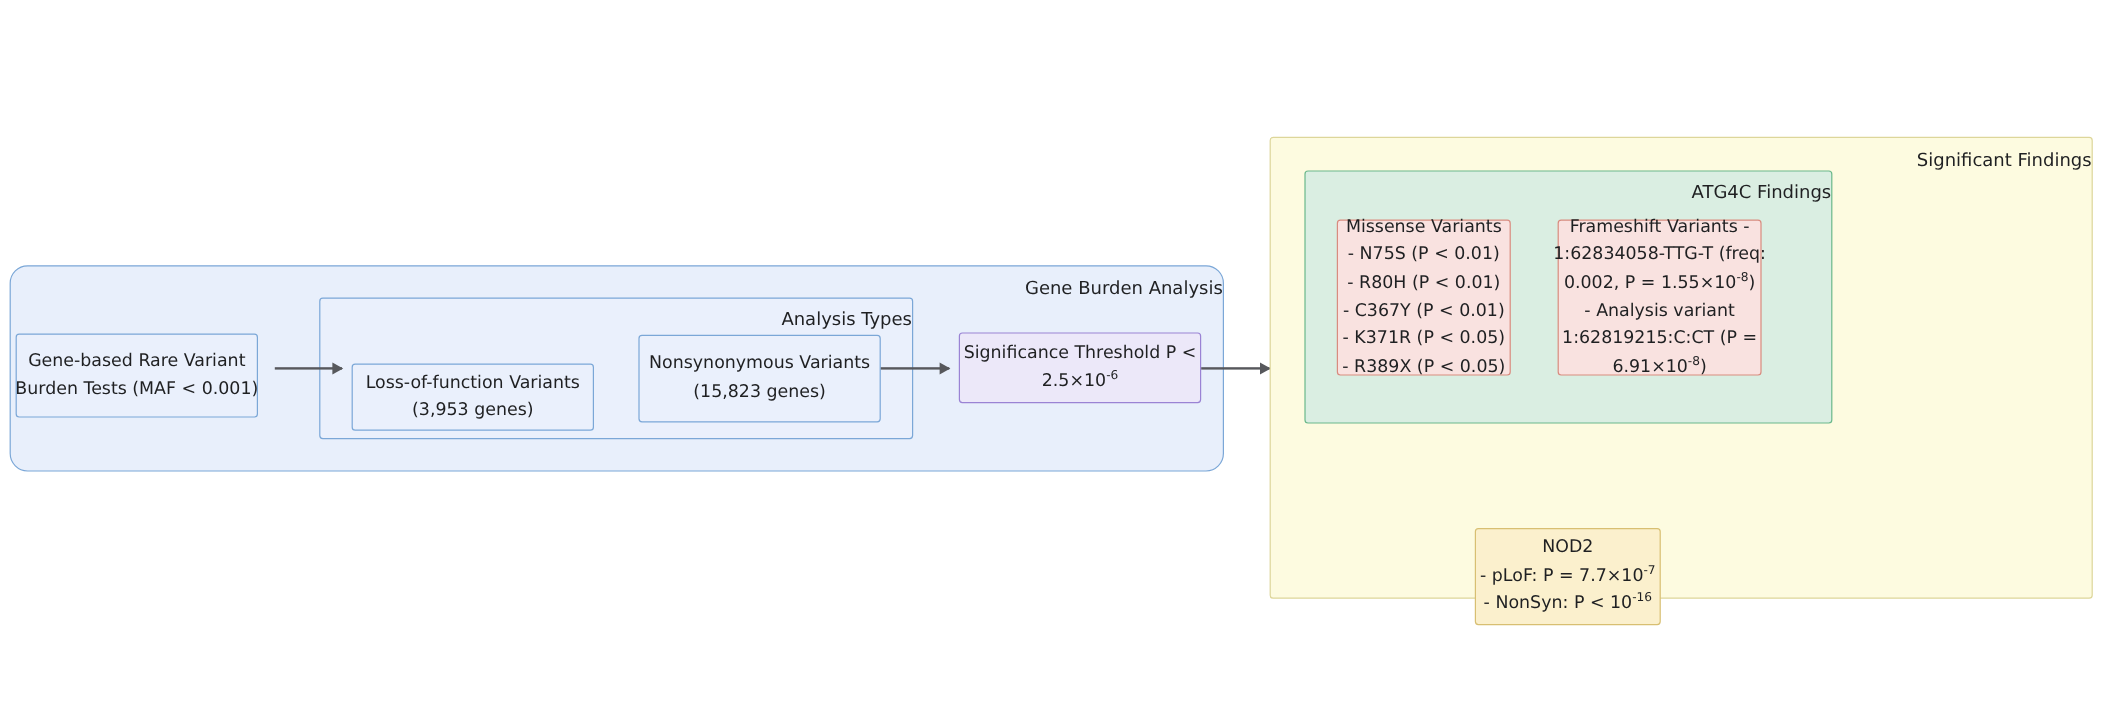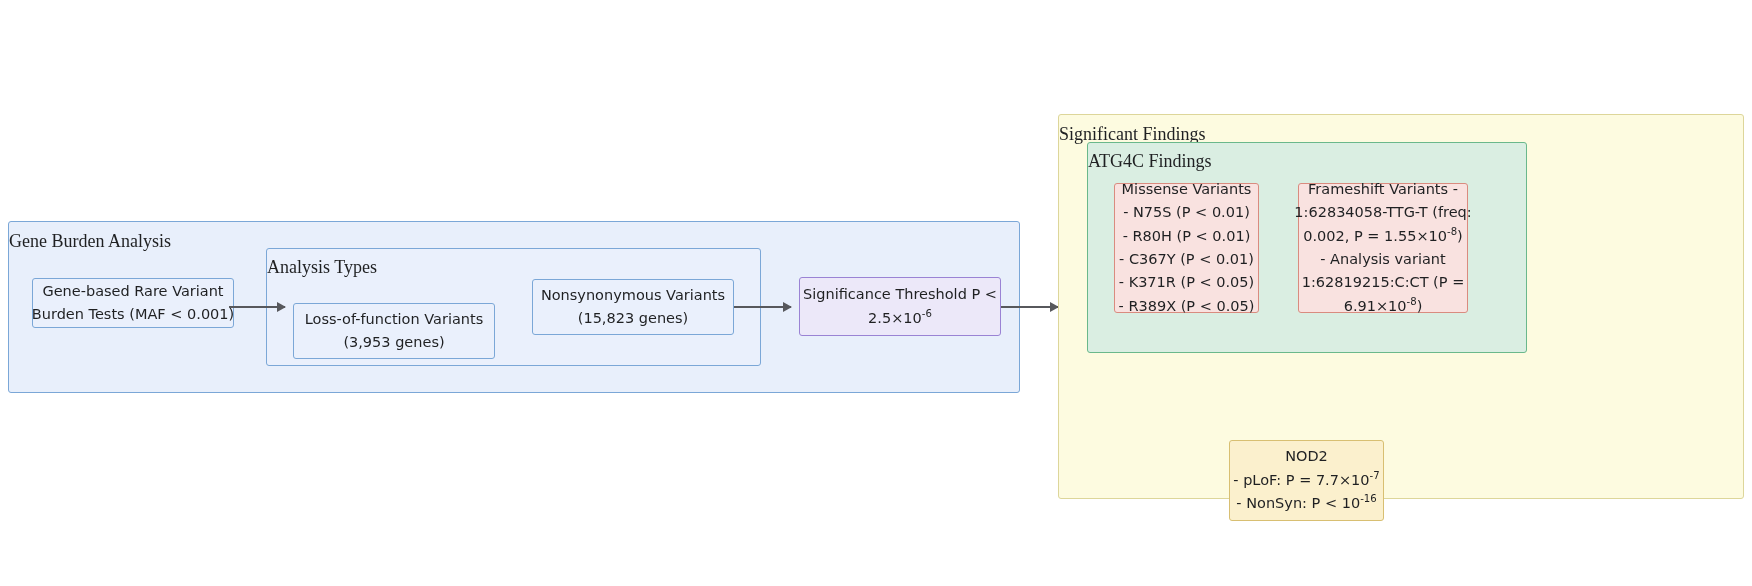--- a/index.html
+++ b/index.html
@@ -25,25 +25,24 @@
     position: absolute;
     box-sizing: border-box;
     border-width: 1px;
     border-style: solid;
     border-radius: 3px;
   }
   .cluster-label {
     position: absolute;
     left: 0;
     right: 0;
-    text-align: left;
-    font-size: 18px;
+    text-align: right;
+    font-size: 15px;
     color: #1f2022;
     white-space: nowrap;
-    font-family: Liberation Serif, serif;
   }
 
   
   .node {
     position: absolute;
     box-sizing: border-box;
     border-width: 1px;
     border-style: solid;
     border-radius: 3px;
     display: flex;
@@ -80,39 +79,39 @@
     border-top: 5px solid transparent;
     border-bottom: 5px solid transparent;
     border-left: 9px solid #57585c;
   }
 </style>
 </head>
 <body>
 
 <div class="canvas">
 
-  <div class="cluster c-blue" style="left:8px; top:221px; width:1012px; height:172px;">
+  <div class="cluster c-blue" style="left:8px; top:221px; width:1012px; height:172px;border-radius:15px;">
     <div class="cluster-label" style="top:9px;">Gene Burden Analysis</div>
   </div>
 
-  <div class="node c-blue2" style="left:32px; top:278px; width:202px; height:50px;">
+  <div class="node c-blue2" style="left:13px; top:278px; width:202px; height:70px;">
     <span class="ln">Gene-based Rare Variant</span>
     <span class="ln">Burden Tests (MAF &lt; 0.001)</span>
   </div>
 
   <div class="cluster c-blue2" style="left:266px; top:248px; width:495px; height:118px;">
     <div class="cluster-label" style="top:8px;">Analysis Types</div>
   </div>
 
   <div class="node c-blue2" style="left:293px; top:279px; width:202px; height:56px;margin-top:24px;">
     <span class="ln">Loss-of-function Variants</span>
     <span class="ln">(3,953 genes)</span>
   </div>
 
-  <div class="node c-blue2" style="left:532px; top:279px; width:202px; height:56px;">
+  <div class="node c-blue2" style="left:532px; top:279px; width:202px; height:73px;">
     <span class="ln">Nonsynonymous Variants</span>
     <span class="ln">(15,823 genes)</span>
   </div>
 
   <div class="node c-purple" style="left:799px; top:277px; width:202px; height:59px;text-align:center;">
     <span class="ln">Significance Threshold P &lt;</span>
     <span class="ln"><span>2.5×10</span><sup>-6</sup></span>
   </div>
 
   <div class="arrow" style="left:229px; top:306px; width:56px;"></div>

